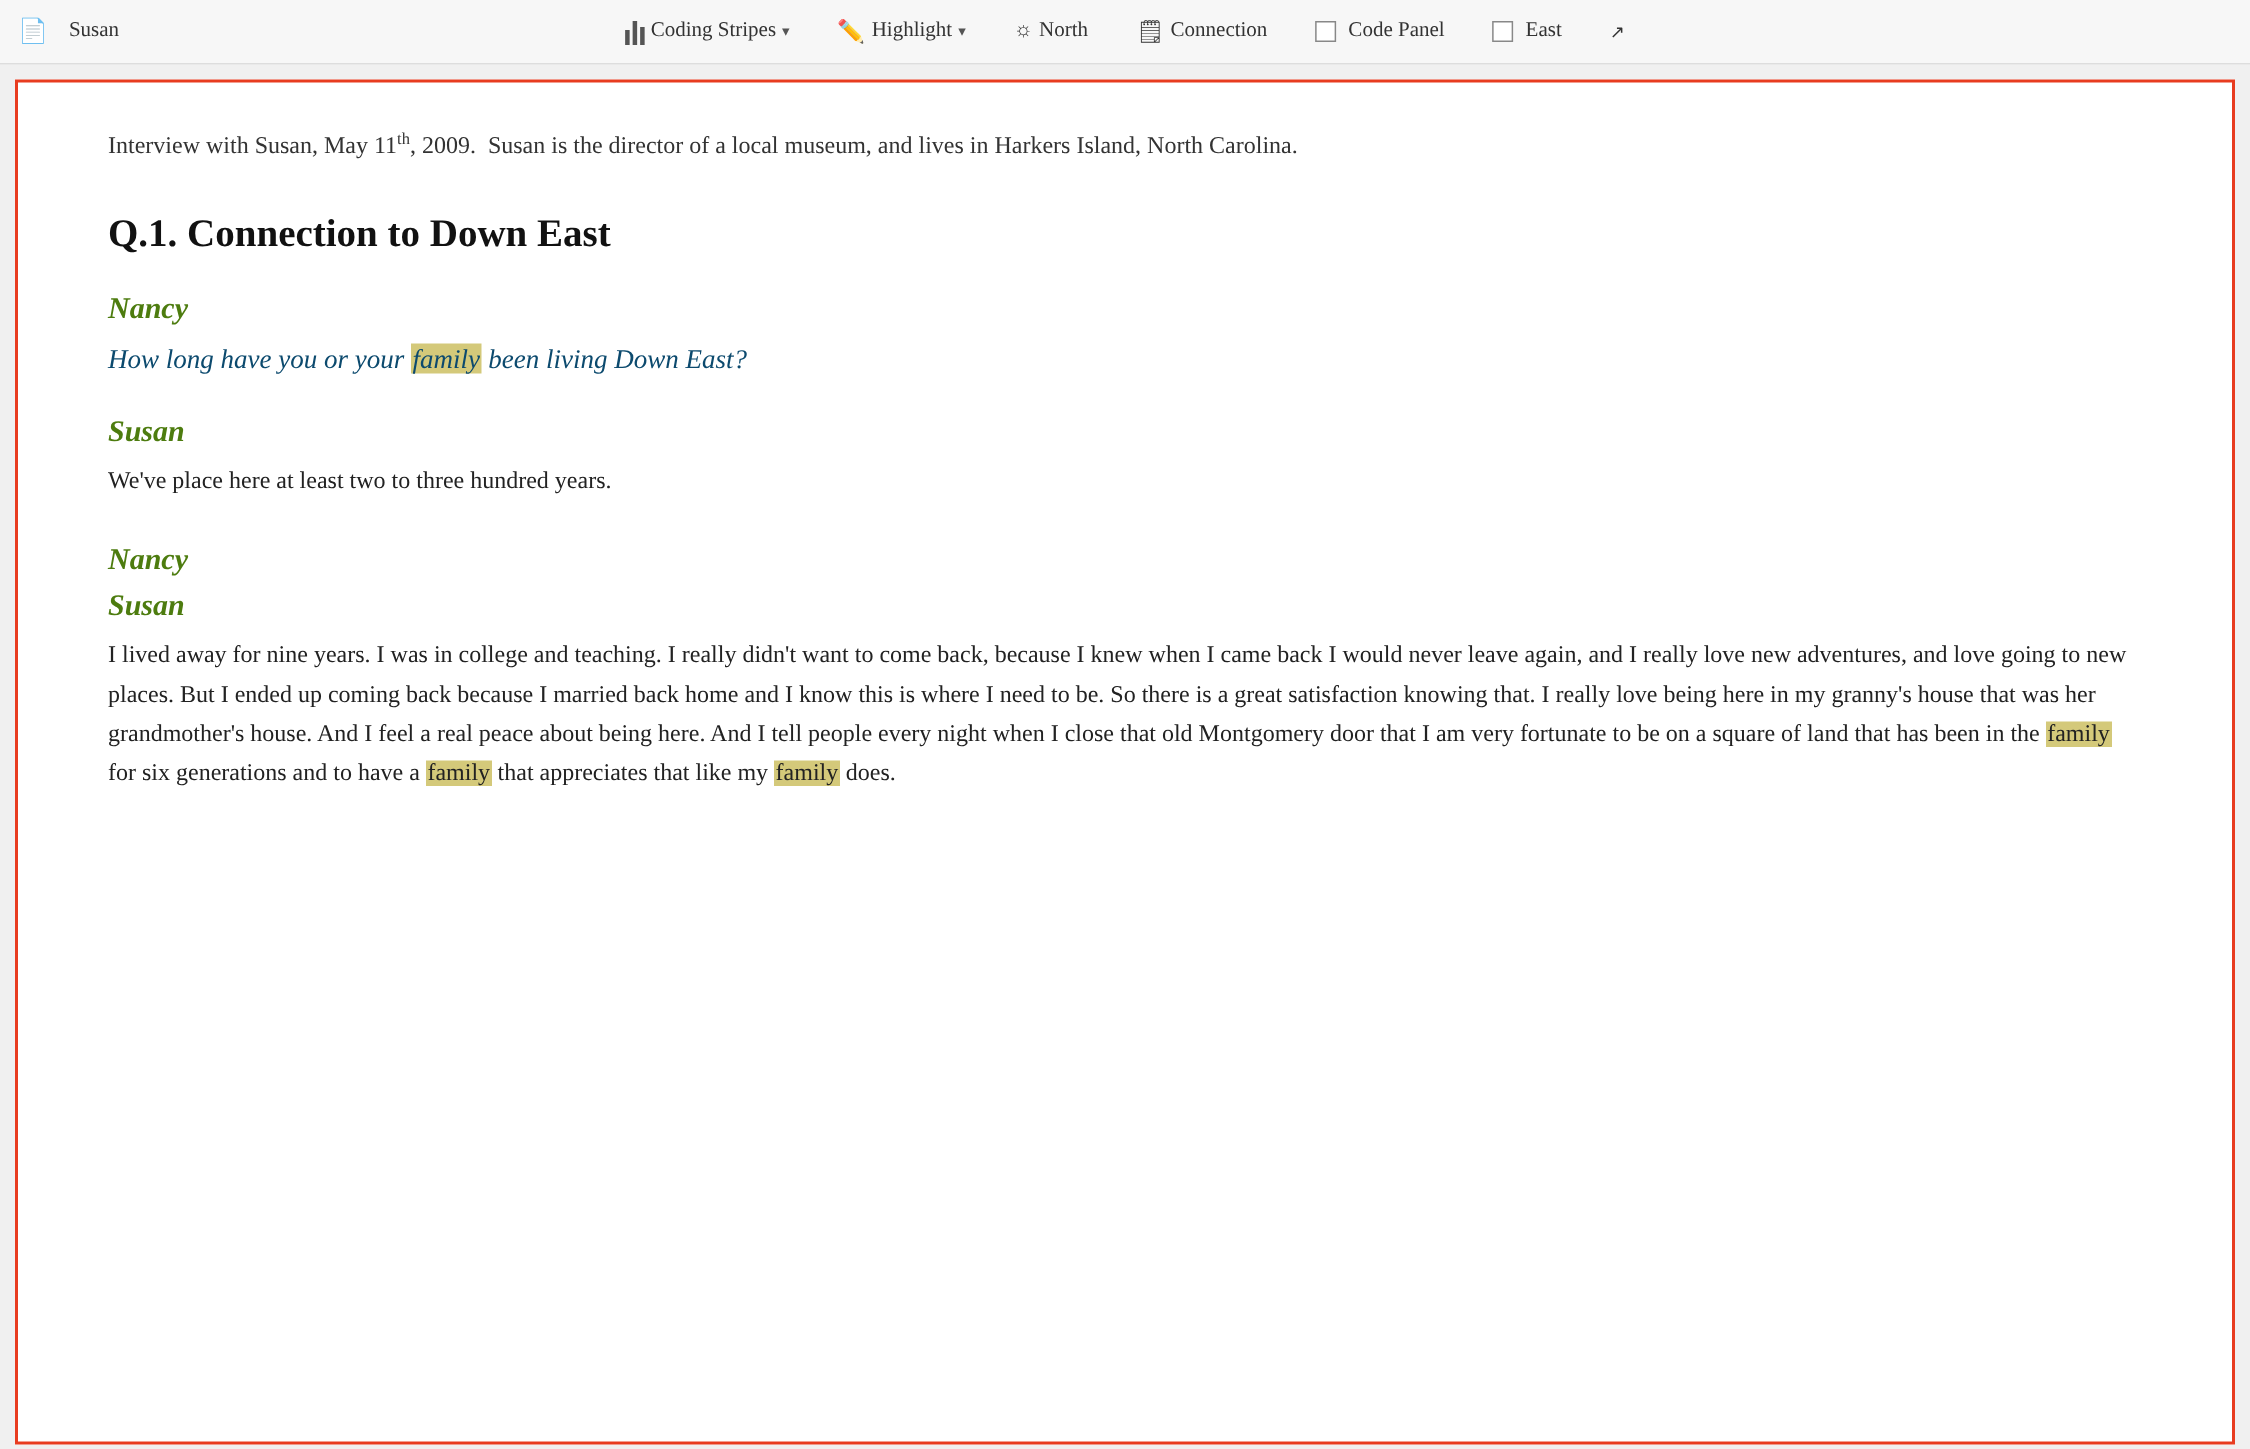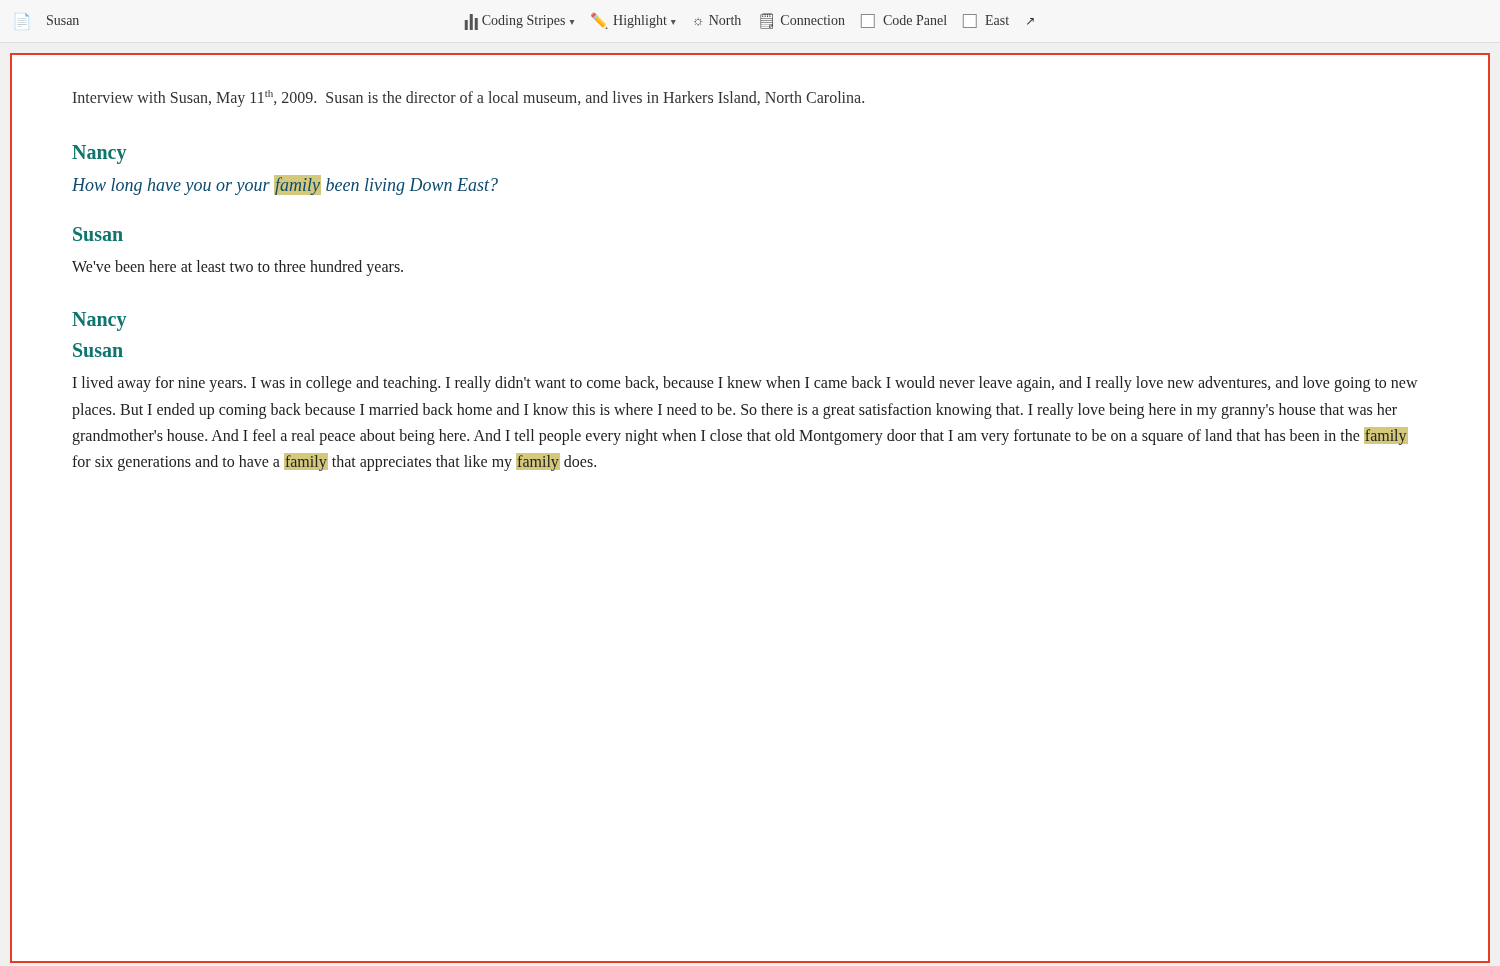--- a/index.html
+++ b/index.html
@@ -24,21 +24,21 @@
     .toolbar-left {
       display: flex;
       align-items: center;
       gap: 6px;
       margin-right: auto;
     }
 
     .toolbar-center {
       display: flex;
       align-items: center;
-      gap: 0;
+      gap: 16px;
       position: absolute;
       left: 50%;
       transform: translateX(-50%);
     }
 
     .toolbar-item {
       display: flex;
       align-items: center;
       gap: 4px;
       padding: 4px 8px;
@@ -85,21 +85,22 @@
     .section-heading {
       font-size: 26px;
       font-weight: bold;
       color: #111;
       margin-bottom: 24px;
     }
 
     .speaker-name {
       font-size: 20px;
       font-weight: bold;
-      color: #0f766e;
+      font-style: italic;
+      color: #4d7c0f;
       margin-bottom: 8px;
     }
 
     .speaker-question {
       font-size: 18px;
       font-style: italic;
       color: #0c4a6e;
       margin-bottom: 24px;
       line-height: 1.5;
     }
@@ -207,32 +208,33 @@
     </div>
   </div>
 </div>
 
 <div class="main-content">
 
   <p class="intro-text">
     Interview with Susan, May 11<sup>th</sup>, 2009.&nbsp; Susan is the director of a local museum, and lives in Harkers Island, North Carolina.
   </p>
 
+  <h2 class="section-heading">Q.1. Connection to Down East</h2>
 
   <div>
     <div class="speaker-name">Nancy</div>
     <div class="speaker-question">
       <em>How long have you or your <span class="highlight-yellow">family</span> been living Down East?</em>
     </div>
   </div>
 
   <div>
     <div class="speaker-name">Susan</div>
     <div class="speaker-answer">
-      We've been here at least two to three hundred years.
+      We've place here at least two to three hundred years.
     </div>
   </div>
 
   <div>
     <div class="speaker-name">Nancy</div>
   </div>
 
   <div>
     <div class="speaker-name">Susan</div>
     <div class="speaker-answer">

